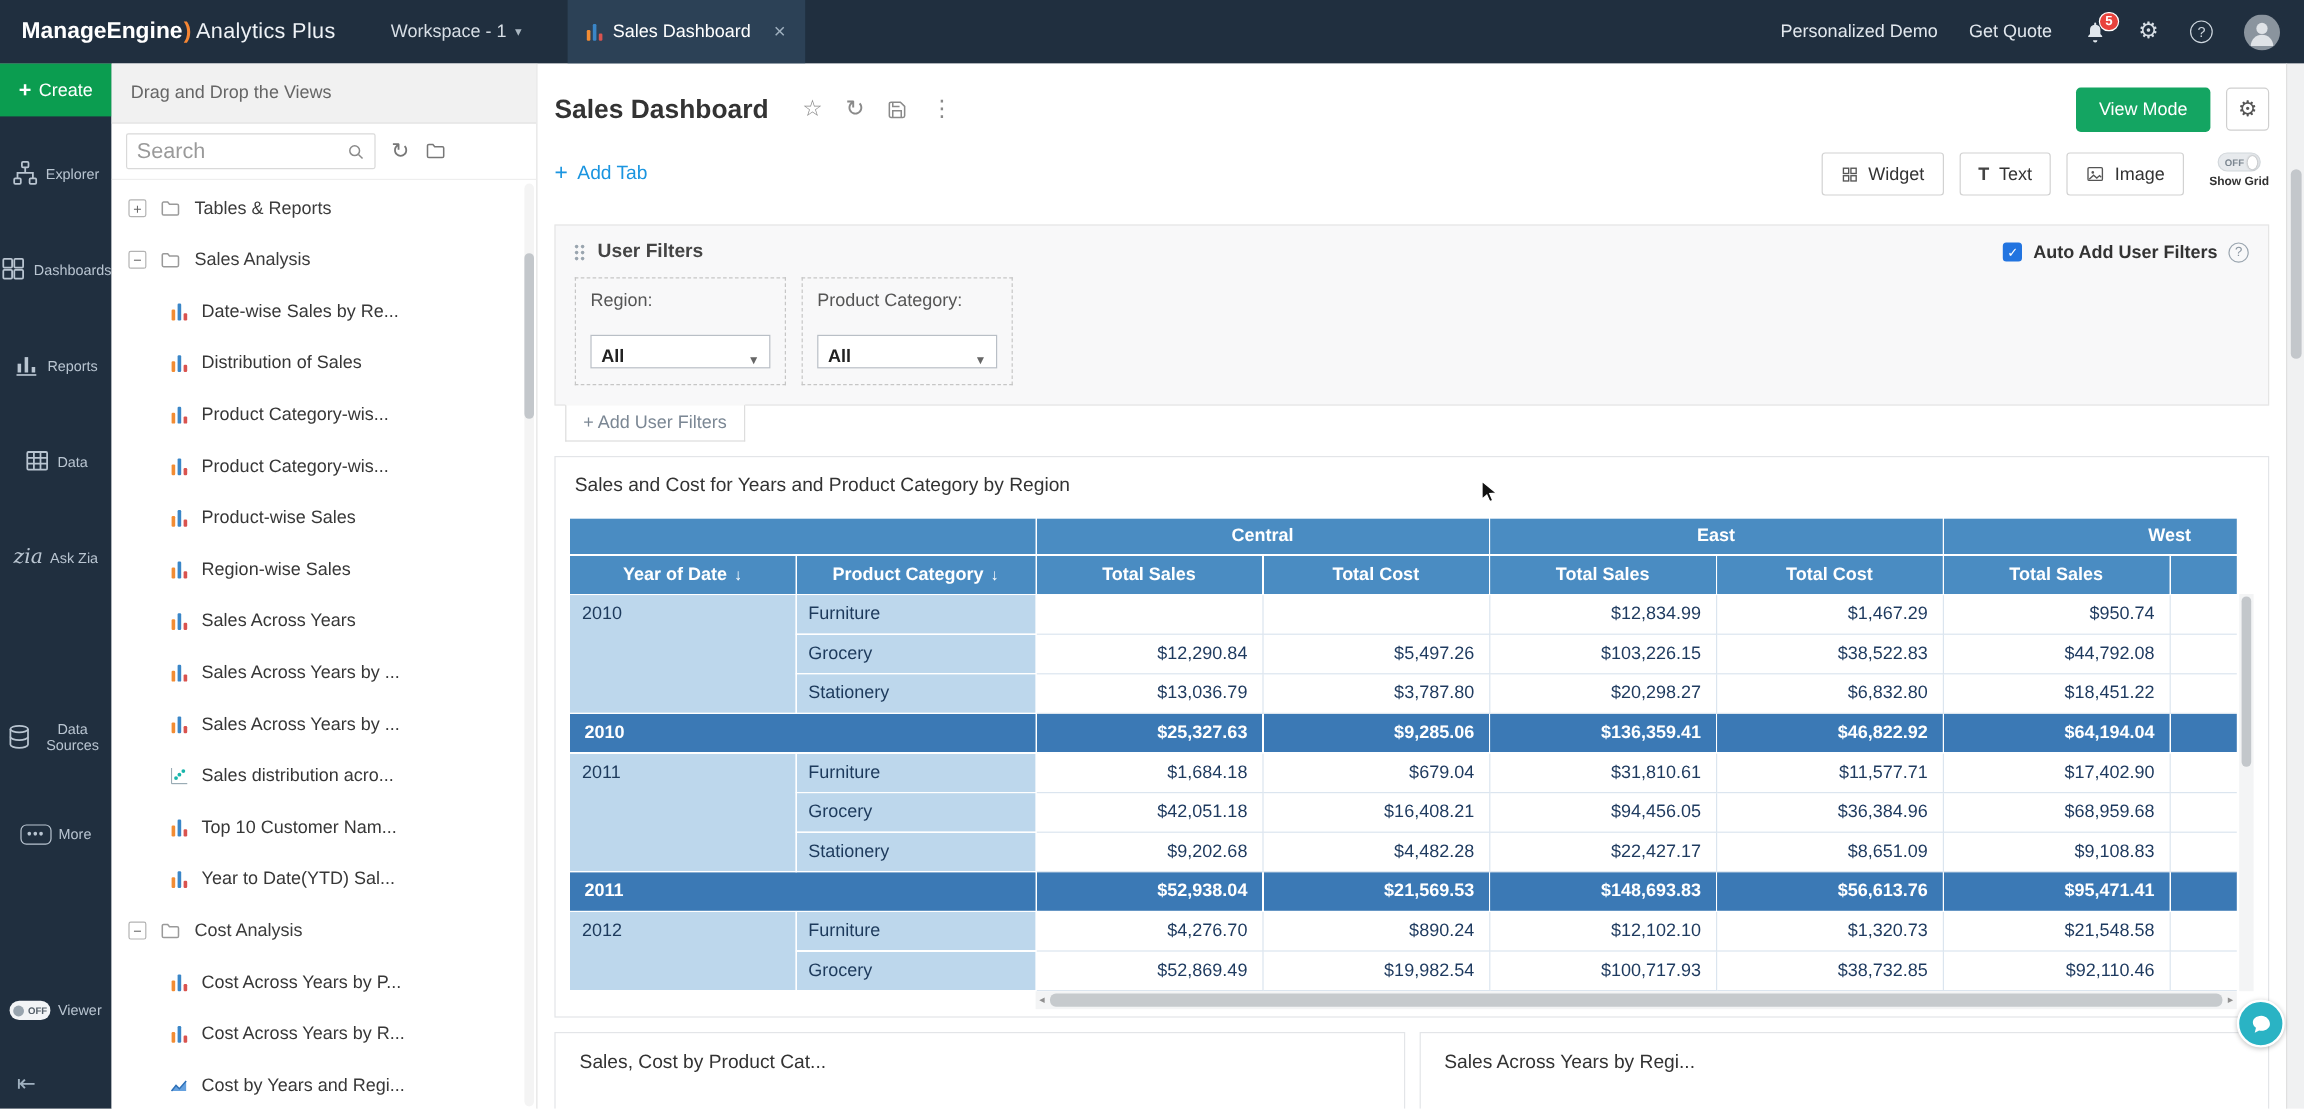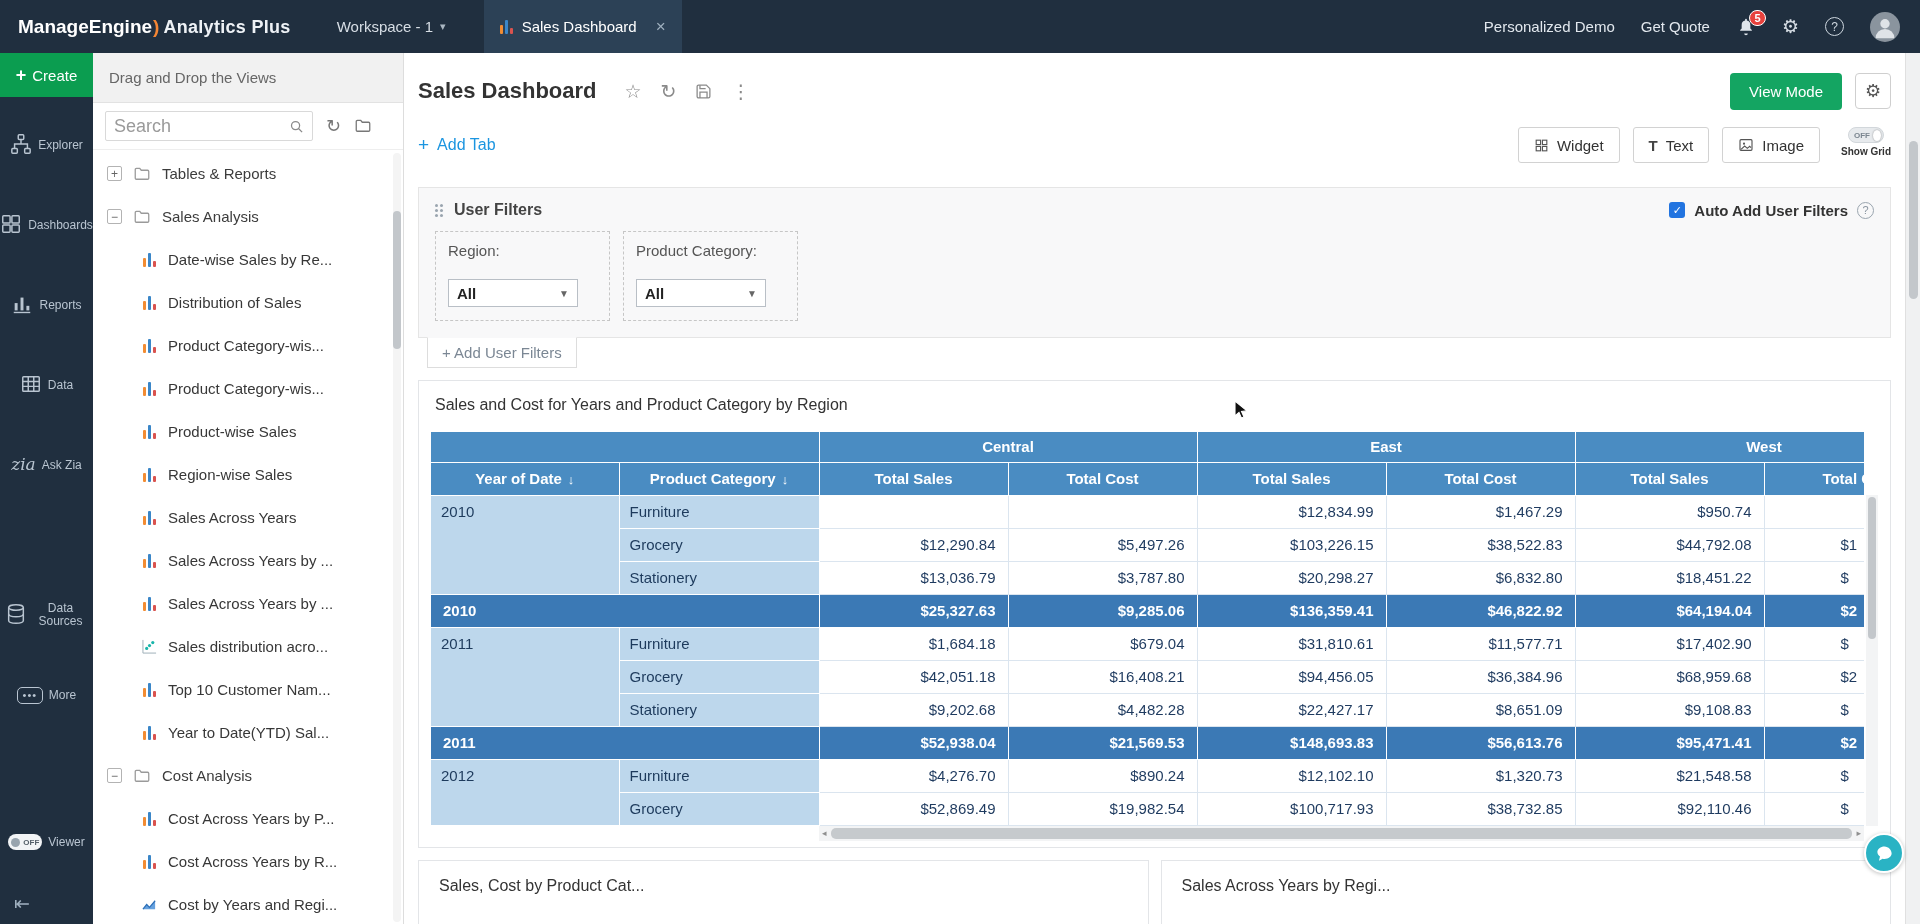--- a/index.html
+++ b/index.html
@@ -4,21 +4,21 @@
 <style>
   *{box-sizing:border-box;margin:0;padding:0}
   html,body{width:1920px;height:924px;overflow:hidden;font-family:"Liberation Sans","DejaVu Sans",sans-serif;background:#fff}
   .app{position:relative;width:1920px;height:924px;overflow:hidden}
 
   
   .topbar{display:flex;align-items:center;height:53px;background:var(--topbar-bg,#202f3f);color:#fff}
   .brand{display:flex;align-items:baseline;padding-left:18px;white-space:nowrap}
   .brand-bold{font-size:19px;font-weight:bold;color:#fff}
   .swoosh{color:#f58634;font-weight:bold;font-size:19px;margin:0 4px 0 1px}
-  .brand-product{font-size:18px;font-weight:700;color:#eef2f6;letter-spacing:.3px}
+  .brand-product{font-size:18px;font-weight:400;color:#eef2f6;letter-spacing:.3px}
   .workspace{display:flex;align-items:center;gap:7px;margin-left:46px;font-size:15px;color:#d7dee5;cursor:pointer}
   .caret{font-size:11px;color:#aab7c2}
   .tb-tab{display:flex;align-items:center;gap:9px;margin-left:38px;height:53px;padding:0 16px;background:#2c4156;font-size:15px;color:#fff;cursor:pointer}
   .tab-close{color:#9fb0bf;font-size:17px;margin-left:10px;cursor:pointer}
   .tb-right{margin-left:auto;display:flex;align-items:center;gap:26px;padding-right:20px}
   .tb-link{font-size:15px;color:#e2e8ee;cursor:pointer;white-space:nowrap}
   .bell-wrap{position:relative;cursor:pointer;display:inline-flex}
   .badge{position:absolute;top:-7px;right:-10px;min-width:17px;height:16px;padding:0 4px;background:var(--badge-red,#e8423d);border:1px solid #fff;border-radius:9px;color:#fff;font-size:11px;display:flex;align-items:center;justify-content:center;font-weight:bold}
   .gear-top{font-size:19px;color:#d6dde4;cursor:pointer}
   .help-circ{width:19px;height:19px;border:1.5px solid #cdd6de;border-radius:50%;display:inline-flex;align-items:center;justify-content:center;font-size:12px;color:#cdd6de;cursor:pointer}
@@ -33,21 +33,21 @@
   .gap-before{margin-top:70px}
   .nav-viewer{margin-top:auto}
   .zia-ic{font-family:"DejaVu Serif",serif;font-style:italic;font-size:17px;color:#b9c5d1}
   .more-ic{display:inline-flex;align-items:center;justify-content:center;width:26px;height:17px;border:1.5px solid #b9c5d1;border-radius:5px;font-size:11px;letter-spacing:1px;color:#b9c5d1;line-height:1}
   .pill-ic{width:34px;height:16px;border-radius:9px;background:#f2f4f6;display:inline-flex;align-items:center;justify-content:center;gap:3px}
   .pill-ic b{width:9px;height:9px;border-radius:50%;background:#98a4ae}
   .pill-ic i{font-size:8px;font-style:normal;font-weight:bold;color:#55606a}
   .collapse-row{width:100%;height:42px;display:flex;align-items:center;padding-left:14px;color:#9fb0bf;font-size:19px;cursor:pointer}
 
   
-  .treepanel{width:311px;flex-shrink:0;border-right:1px solid #ddd;position:relative;background:#fff;overflow:hidden}
+  .treepanel{width:355px;flex-shrink:0;border-right:1px solid #ddd;position:relative;background:#fff;overflow:hidden}
   .tp-head{height:50px;background:#f1f1f1;border-bottom:1px solid #e2e2e2;display:flex;align-items:center;padding-left:16px;font-size:15px;color:#666}
   .tp-search{height:47px;display:flex;align-items:center;padding:0 12px;border-bottom:1px solid #eee;gap:13px}
   .search-box{display:flex;align-items:center;width:208px;height:30px;border:1px solid #d9d9d9;border-radius:2px;padding:0 8px;gap:6px}
   .search-box input{border:none;outline:none;flex:1;font-size:18px;color:#444;font-family:Liberation Sans, sans-serif;min-width:0}
   .search-box input::placeholder{color:#9a9a9a}
   .tp-ic{color:#777;font-size:18px;cursor:pointer;display:inline-flex}
   .view-tree{padding-top:2px}
   .tree-folder,.tree-item{height:43px;display:flex;align-items:center;cursor:pointer}
   .tree-folder{padding-left:14px;gap:11px}
   .exp{width:15px;height:15px;border:1px solid #b3b3b3;border-radius:2px;background:#fff;display:inline-flex;align-items:center;justify-content:center;font-size:12px;color:#666;line-height:1;flex-shrink:0}
@@ -90,21 +90,21 @@
   .fp-head{display:flex;align-items:center}
   .drag-dots{width:3px;height:3px;border-radius:50%;background:#9aa5af;box-shadow:0 5px 0 #9aa5af,0 10px 0 #9aa5af,5px 0 0 #9aa5af,5px 5px 0 #9aa5af,5px 10px 0 #9aa5af;display:inline-block;margin-right:16px;position:relative;top:-5px}
   .fp-title{font-size:16px;font-weight:bold;color:#444}
   .fp-right{margin-left:auto;display:flex;align-items:center;gap:9px}
   .cb{width:16px;height:16px;background:#2274e0;border-radius:3px;color:#fff;font-size:11px;display:inline-flex;align-items:center;justify-content:center;font-weight:bold;cursor:pointer}
   .fp-auto{font-size:15px;font-weight:600;color:#333}
   .q-circ{width:17px;height:17px;border:1.5px solid #9aa5af;border-radius:50%;display:inline-flex;align-items:center;justify-content:center;font-size:11px;color:#8a95a0;cursor:pointer}
   .fp-filters{display:flex;gap:13px;margin-top:12px}
   .filter-box{border:1px dashed #c6c6c6;padding:10px 12px 13px 12px;min-width:175px}
   .fb-label{font-size:15px;color:#555;display:block;margin-bottom:20px}
-  .fb-select{width:130px;height:28px;border:1px solid #b9bfc6;background:#fff;display:flex;align-items:center;padding:0 8px;cursor:pointer}
+  .fb-select{width:150px;height:28px;border:1px solid #b9bfc6;background:#fff;display:flex;align-items:flex-end;padding:0 8px;cursor:pointer}
   .fb-value{font-size:15px;font-weight:600;color:#222;flex:1}
   .fb-caret{font-size:10px;color:#666}
   .add-filter-tab{display:inline-block;margin-left:9px;margin-top:-1px;background:#fff;border:1px solid #ddd;border-top:1px solid #f8f8f9;padding:6px 14px;font-size:15px;color:#7b8794;cursor:pointer}
 
   
   .report-panel{margin-top:12px;border:1px solid #e3e5e8;background:#fff;padding:15px 12px 6px 12px}
   .rp-title{font-size:16px;font-weight:normal;color:#333;padding-left:4px}
   .table-zone{position:relative;margin-top:18px}
   .table-clip{width:calc(100% - 14px);overflow:hidden}
   #sales-table{border-collapse:collapse;table-layout:fixed;width:1522px;font-size:15px}

